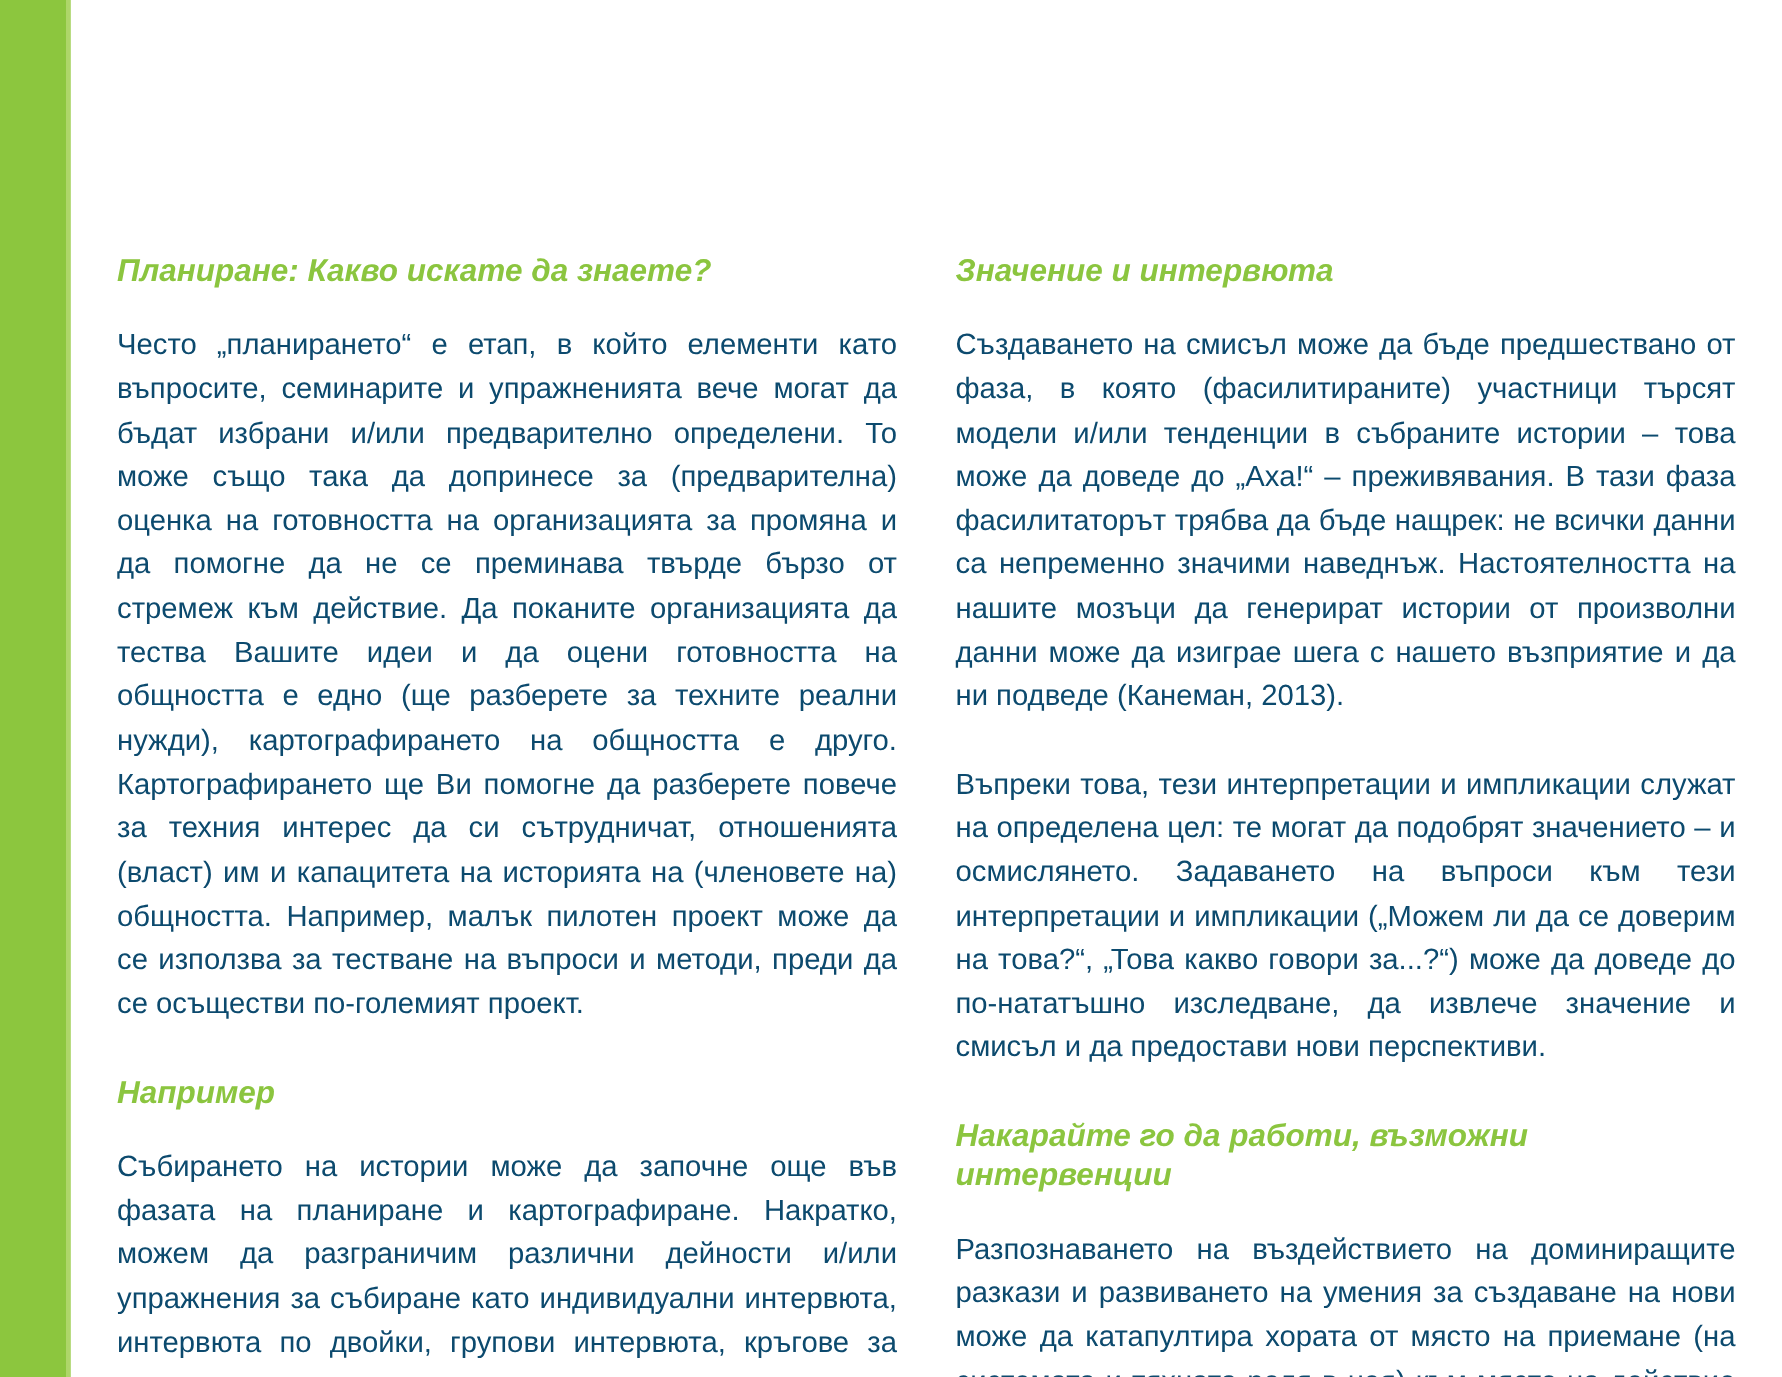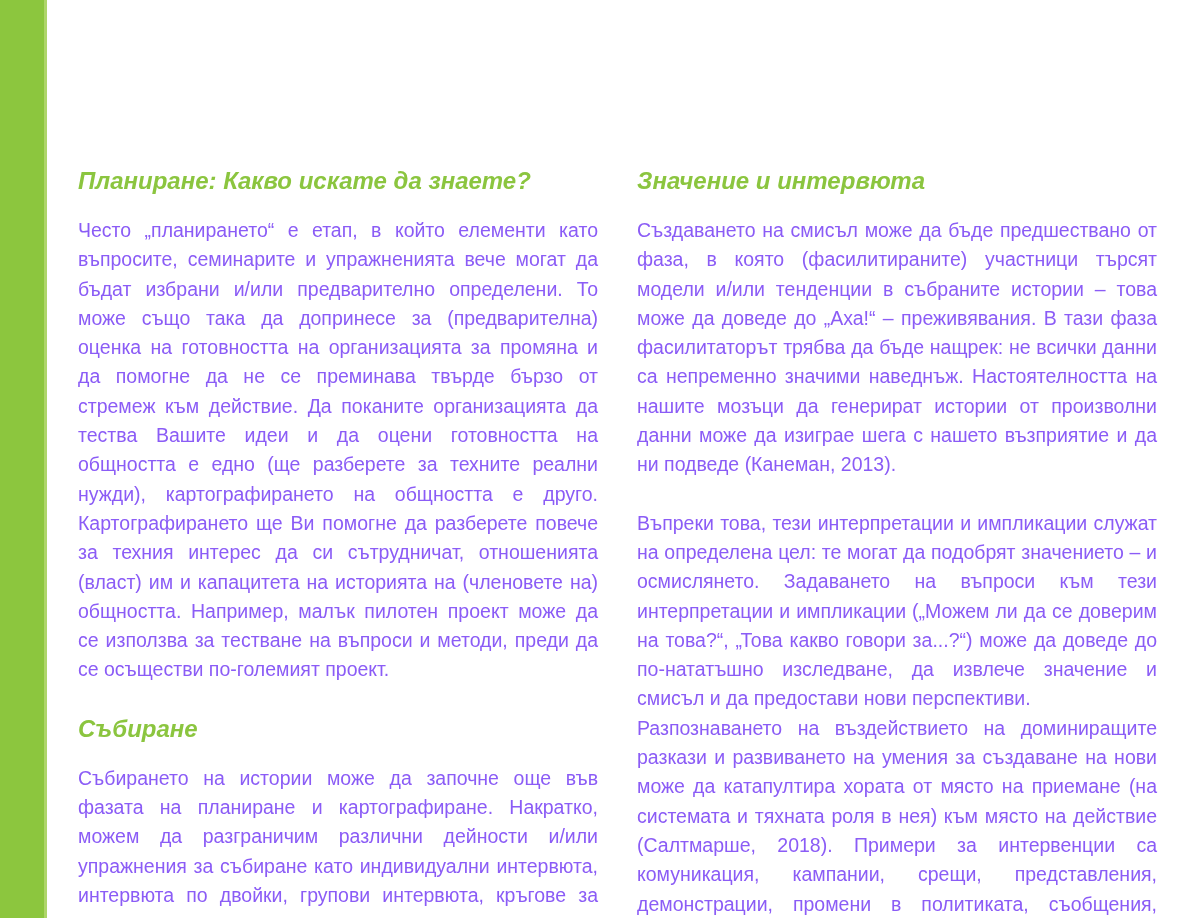--- a/index.html
+++ b/index.html
@@ -25,58 +25,59 @@
   }
   .column {
     position: absolute;
     top: 168px;
     width: 520px;
   }
   .column.left  { left: 78px; }
   .column.right { left: 637px; }
   h2.section-heading {
     font-family: "Liberation Sans", sans-serif;
-    font-size: 24px;
+    font-size: 21px;
     line-height: 26px;
     font-weight: bold;
     font-style: italic;
     color: #8bc53f;
     margin: 0 0 22px 0;
   }
   .section + .section h2.section-heading {
     margin-top: 31px;
   }
   p.body-par {
     font-family: "Liberation Sans", sans-serif;
     font-size: 19.5px;
     line-height: 29.3px;
-    color: #8b5cf6;
+    color: #0c4a6e;
     text-align: justify;
     margin: 0 0 29px 0;
   }
   p.body-par:last-child { margin-bottom: 0; }
 </style>
 </head>
 <body>
 
 <div class="accent-bar"></div>
 
 <div class="column left">
   <div class="section">
     <h2 class="section-heading">Планиране: Какво искате да знаете?</h2>
     <p class="body-par">Често „планирането“ е етап, в който елементи като въпросите, семинарите и упражненията вече могат да бъдат избрани и/или предварително определени. То може също така да допринесе за (предварителна) оценка на готовността на организацията за промяна и да помогне да не се преминава твърде бързо от стремеж към действие. Да поканите организацията да тества Вашите идеи и да оцени готовността на общността е едно (ще разберете за техните реални нужди), картографирането на общността е друго. Картографирането ще Ви помогне да разберете повече за техния интерес да си сътрудничат, отношенията (власт) им и капацитета на историята на (членовете на) общността. Например, малък пилотен проект може да се използва за тестване на въпроси и методи, преди да се осъществи по-големият проект.</p>
   </div>
   <div class="section">
-    <h2 class="section-heading">Събиране</h2>
+    <h2 class="section-heading">Например</h2>
     <p class="body-par">Събирането на истории може да започне още във фазата на планиране и картографиране. Накратко, можем да разграничим различни дейности и/или упражнения за събиране като индивидуални интервюта, интервюта по двойки, групови интервюта, кръгове за споделяне на истории и времеви рамки и т.н.; всяко от които служи за една или повече цели и може да има ограничения по отношение на участниците и времето. Кръговете за истории създават доверие (свързване, събиране на стойност), събирането на истории вдъхновява разговорите и стимулира визията, (груповите) интервюта повишават капацитета за знания и (евентуалните) събития с разказване на истории могат да стимулират действие.</p>
   </div>
 </div>
 
 <div class="column right">
   <div class="section">
     <h2 class="section-heading">Значение и интервюта</h2>
     <p class="body-par">Създаването на смисъл може да бъде предшествано от фаза, в която (фасилитираните) участници търсят модели и/или тенденции в събраните истории – това може да доведе до „Аха!“ – преживявания. В тази фаза фасилитаторът трябва да бъде нащрек: не всички данни са непременно значими наведнъж. Настоятелността на нашите мозъци да генерират истории от произволни данни може да изиграе шега с нашето възприятие и да ни подведе (Канеман, 2013).</p>
     <p class="body-par">Въпреки това, тези интерпретации и импликации служат на определена цел: те могат да подобрят значението – и осмислянето. Задаването на въпроси към тези интерпретации и импликации („Можем ли да се доверим на това?“, „Това какво говори за...?“) може да доведе до по-нататъшно изследване, да извлече значение и смисъл и да предостави нови перспективи.</p>
   </div>
   <div class="section">
+    <h2 class="section-heading">Накарайте го да работи, възможни интервенции</h2>
     <p class="body-par">Разпознаването на въздействието на доминиращите разкази и развиването на умения за създаване на нови може да катапултира хората от място на приемане (на системата и тяхната роля в нея) към място на действие (Салтмарше, 2018). Примери за интервенции са комуникация, кампании, срещи, представления, демонстрации, промени в политиката, съобщения, конструкции и разрушения. Интервенцията служи за подобряване на връщането на истории в общността, а не за контрол или задържане. В идеалния случай интервенциите, основани на ефективен наративен смисъл, произвеждат положителна промяна (Курц, 2014).</p>
   </div>
 </div>
 
 </body></html>

